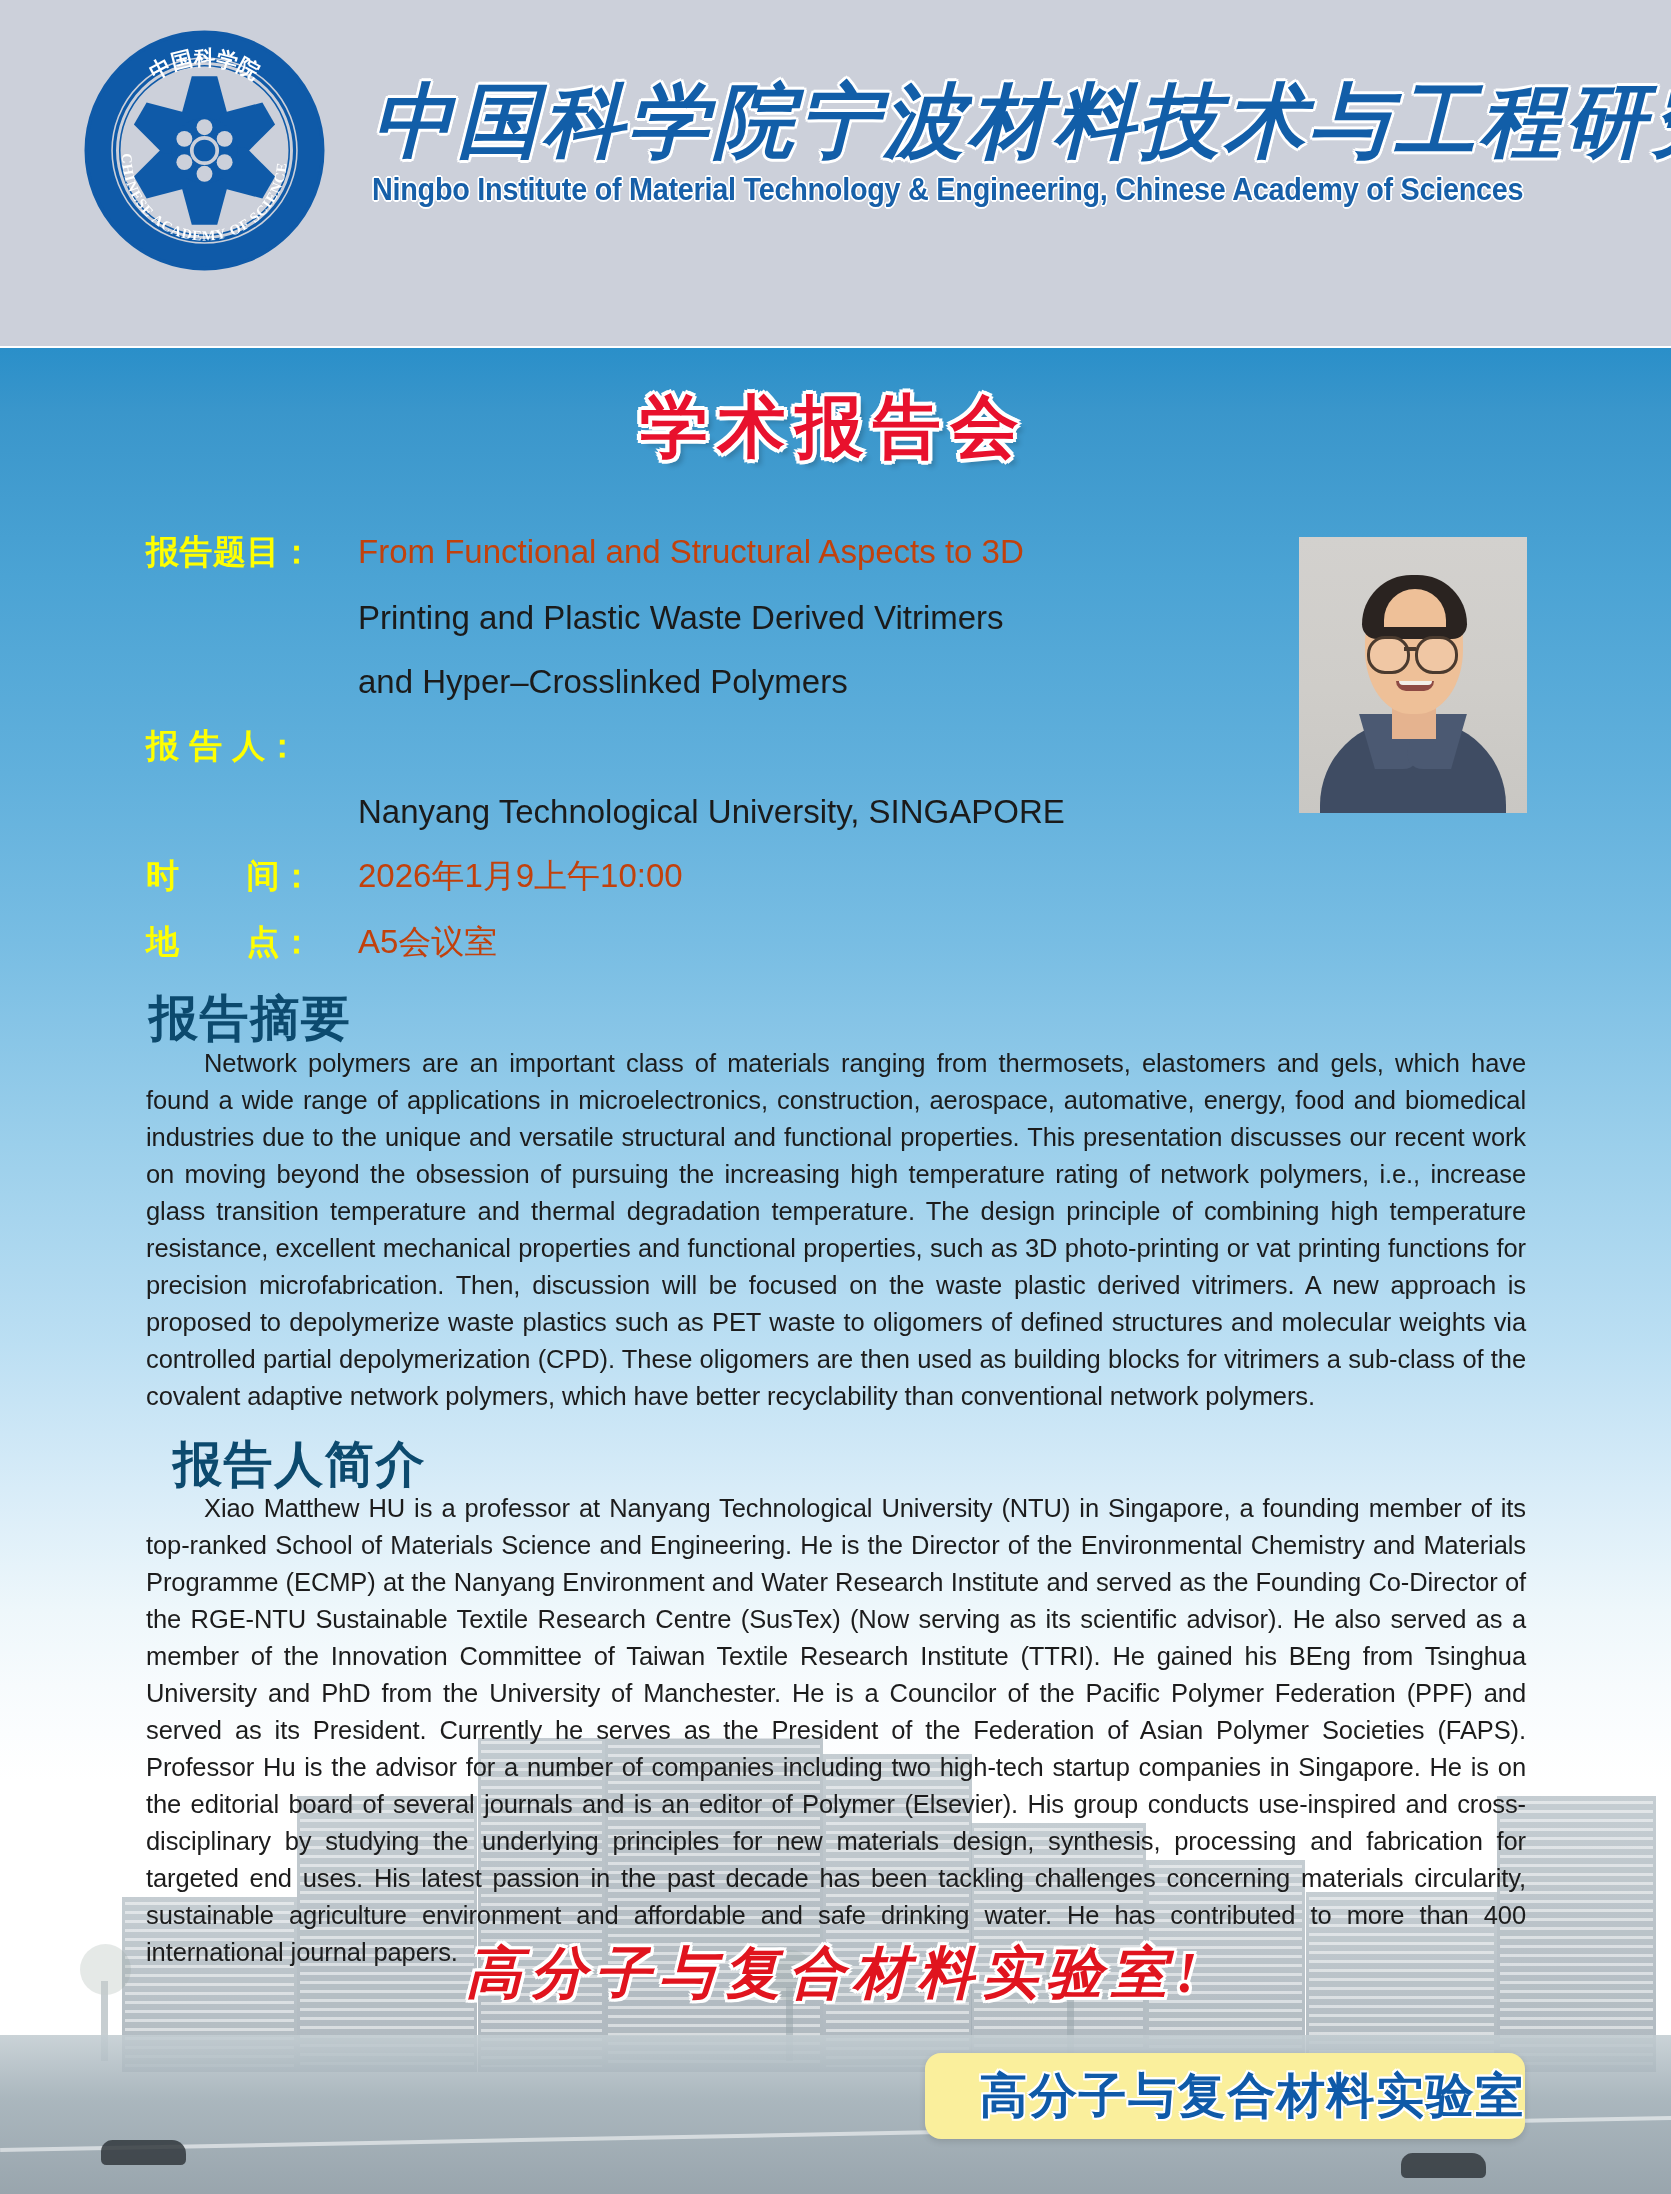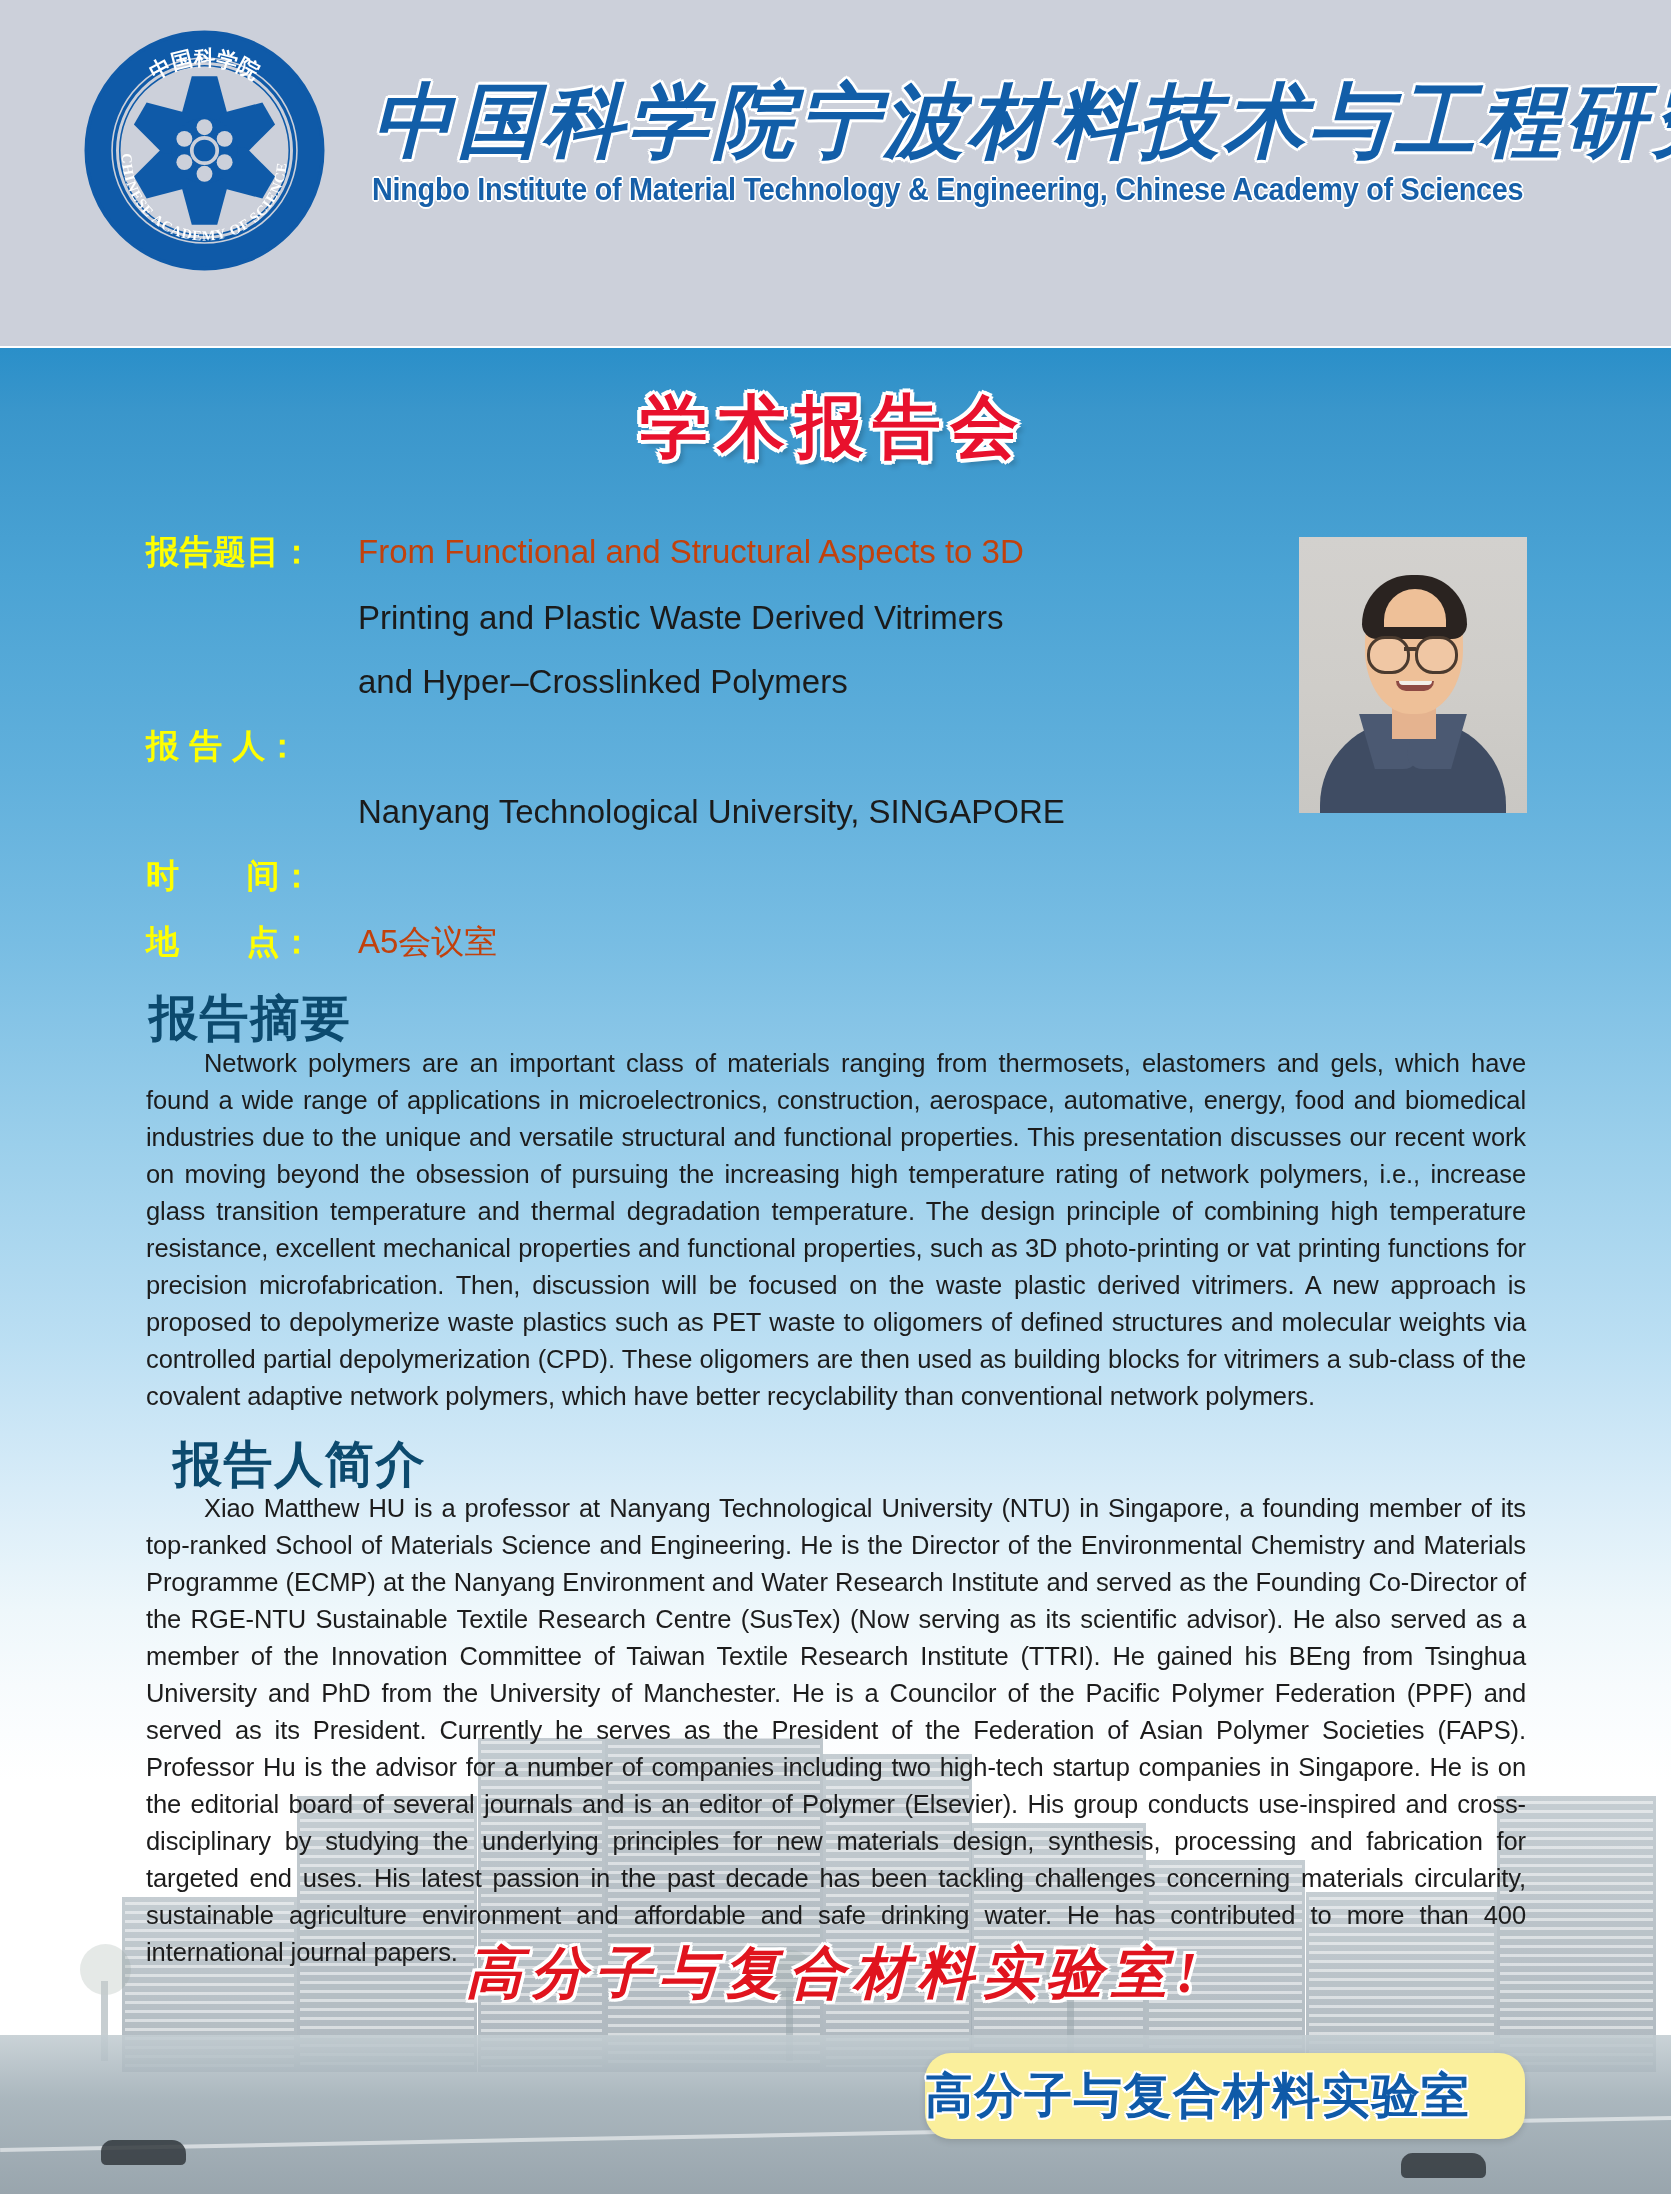--- a/index.html
+++ b/index.html
@@ -362,24 +362,24 @@
       -3.2px  0   0 #fff,  3.2px  0   0 #fff,
        0   -3.2px 0 #fff,  0    3.2px 0 #fff;
   }
   .lab-badge {
     position: absolute;
     left: 925px;
     top: 2053px;
     width: 600px;
     height: 86px;
     background: #faef9c;
-    border-radius: 26px;
+    border-radius: 16px;
     display: flex;
     align-items: center;
-    justify-content: flex-start;
+    justify-content: flex-end;
     box-shadow: 0 2.1px 6.4px rgba(0,0,0,0.12);
   }
   .lab-badge-text {
     font-family: "Liberation Sans", sans-serif;
     font-size: 48px;
     font-weight: bold;
     color: #0f5aa8;
     letter-spacing: 1.6px;
     white-space: nowrap;
     text-shadow:
@@ -517,20 +517,21 @@
     <div class="info-cont">Printing and Plastic Waste Derived Vitrimers</div>
     <div class="info-cont">and Hyper–Crosslinked Polymers</div>
 
     <div class="info-row">
       <div class="info-label spread">报 告 人：</div>
     </div>
     <div class="info-cont">Nanyang Technological University, SINGAPORE</div>
 
     <div class="info-row">
       <div class="info-label spread">时　　间：</div>
+      <div class="info-value cjk">2026年1月9上午10:00</div>
     </div>
 
     <div class="info-row">
       <div class="info-label spread">地　　点：</div>
       <div class="info-value cjk">A5会议室</div>
     </div>
   </div>
 
   <div class="section-head" id="abstract-head">报告摘要</div>
   <div class="para" id="abstract-text">Network polymers are an important class of materials ranging from thermosets, elastomers and gels, which have found a wide range of applications in microelectronics, construction, aerospace, automative, energy, food and biomedical industries due to the unique and versatile structural and functional properties. This presentation discusses our recent work on moving beyond the obsession of pursuing the increasing high temperature rating of network polymers, i.e., increase glass transition temperature and thermal degradation temperature. The design principle of combining high temperature resistance, excellent mechanical properties and functional properties, such as 3D photo-printing or vat printing functions for precision microfabrication. Then, discussion will be focused on the waste plastic derived vitrimers. A new approach is proposed to depolymerize waste plastics such as PET waste to oligomers of defined structures and molecular weights via controlled partial depolymerization (CPD). These oligomers are then used as building blocks for vitrimers a sub-class of the covalent adaptive network polymers, which have better recyclability than conventional network polymers.</div>

